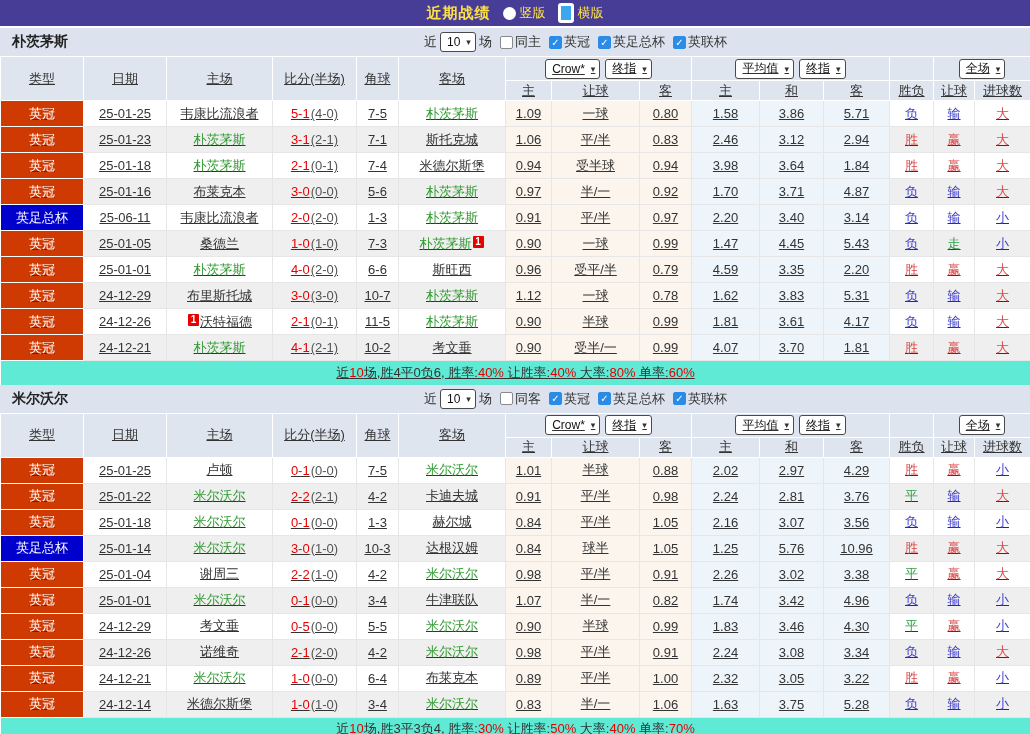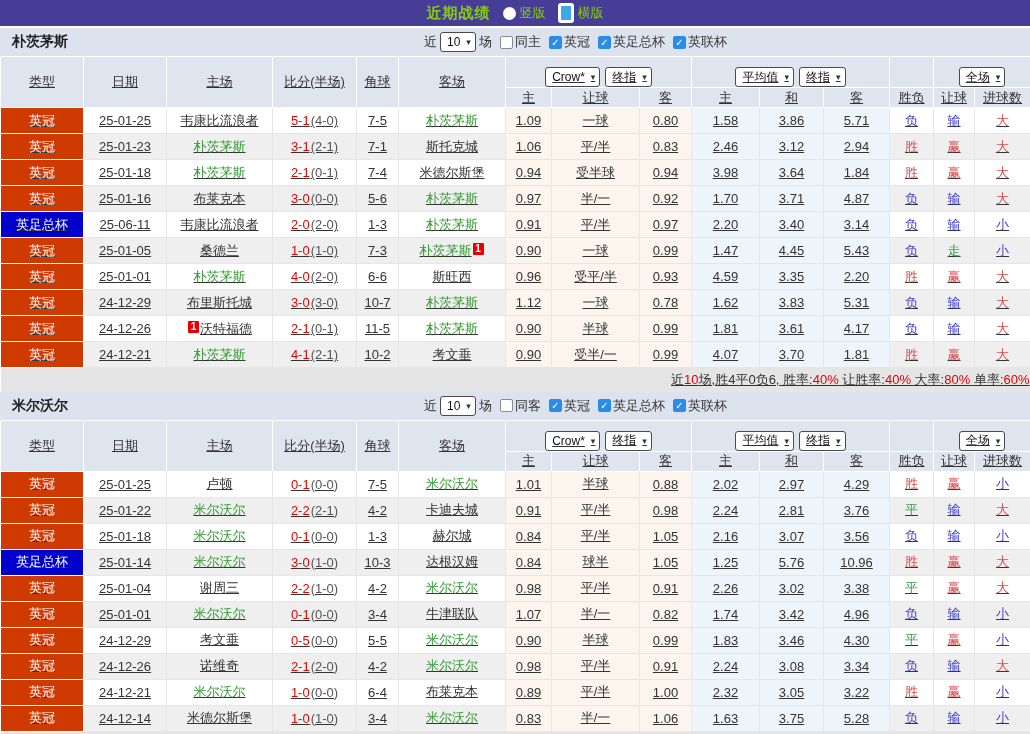--- a/index.html
+++ b/index.html
@@ -10,21 +10,21 @@
     color:#333;
     font-family:"Liberation Sans","DejaVu Sans",sans-serif;
     font-size:13px;
   }
   
   .titlebar {
     height:28px;
     background:#473d96;
     border-bottom:2px solid #fff;
     display:flex; align-items:center; justify-content:center; gap:12px;
-    color:#84cc16;
+    color:#fde047;
   }
   .title-text { font-weight:bold; font-size:15px; letter-spacing:1px; }
   .radio { display:inline-flex; align-items:center; gap:4px; font-size:13px; cursor:pointer; }
   .radio-dot { width:13px; height:13px; border-radius:50%; background:#fff; }
   .radio-dot.sel { background:#3aa7ef; border:3px solid #fff; }
   
   .section-head {
     height:28px; background:#dde3ee; position:relative;
     display:flex; align-items:center;
   }
@@ -42,39 +42,39 @@
     background:#fff; font-size:10px; line-height:11px; text-align:center; color:#fff;
   }
   .box.checked { background:#2b8ce8; border-color:#2b8ce8; font-weight:bold; }
   
   table { border-collapse:collapse; table-layout:fixed; width:1030px; font-size:13px;text-decoration:underline; }
   thead th {
     background:#dfe5ef; font-weight:normal; color:#333;
     border:1px solid #fff; height:20px; padding:0; text-align:center;
   }
   thead tr.selrow th { height:24px; }
-  .selwrap { display:flex; justify-content:center; align-items:center; gap:5px;margin-top:10px; }
+  .selwrap { display:flex; justify-content:center; align-items:center; gap:5px; }
   tbody td {
     text-align:center; height:26px; padding:0;
     border:1px solid #e6e6e6; color:#333;
     overflow:hidden; white-space:nowrap; background:#fff;
   }
   tr.alt td { background:#efefef; }
   tbody td.asian { background:#fbf5ed; }
   tbody td.euro  { background:#edf5fa; }
   tbody td.league { color:#fff; border:1px solid #fff; }
   .green { color:#339933; }
   .ft { color:#e60000; }
   .ht { color:#555; margin-left:1px; }
   .rc {
     display:inline-block; background:#e60000; color:#fff;
     font-size:10px; line-height:12px; width:11px; height:12px;
     vertical-align:top; margin:1px 1px 0 1px; font-weight:bold; border-radius:1px;
   }
-  tfoot td { height:24px; text-align:right; background:#e5e5e5; border:none; color:#333; }
+  tfoot td { height:24px; text-align:center; background:#5eead4; border:none; color:#333; }
   tfoot .red { color:#e60000; }
   [data-interactable="true"] { cursor:pointer; }
 </style>
 </head>
 <body>
 
 <div class="titlebar" data-interactable="false">
   <span class="title-text" data-interactable="false">近期战绩</span>
   <span class="radio" data-interactable="true">
     <span class="radio-dot" data-interactable="false"></span>
@@ -292,21 +292,21 @@
         </tr>
         <tr>
           <td class="league" data-interactable="false" style="background:#cf3a03">英冠</td>
           <td data-interactable="false">25-01-01</td>
           <td data-interactable="true"><span class="green">朴茨茅斯</span></td>
           <td data-interactable="false"><span class="ft">4-0</span><span class="ht">(2-0)</span></td>
           <td data-interactable="false">6-6</td>
           <td data-interactable="true"><span class="">斯旺西</span></td>
           <td class="asian" data-interactable="false">0.96</td>
           <td class="asian" data-interactable="false">受平/半</td>
-          <td class="asian" data-interactable="false">0.93</td>
+          <td class="asian" data-interactable="false">0.79</td>
           <td class="euro" data-interactable="false">4.59</td>
           <td class="euro" data-interactable="false">3.35</td>
           <td class="euro" data-interactable="false">2.20</td>
           <td data-interactable="false" style="color:#d94b4b">胜</td>
           <td data-interactable="false" style="color:#d94b4b">赢</td>
           <td data-interactable="false" style="color:#d94b4b">大</td>
         </tr>
         <tr class="alt">
           <td class="league" data-interactable="false" style="background:#cf3a03">英冠</td>
           <td data-interactable="false">24-12-29</td>

